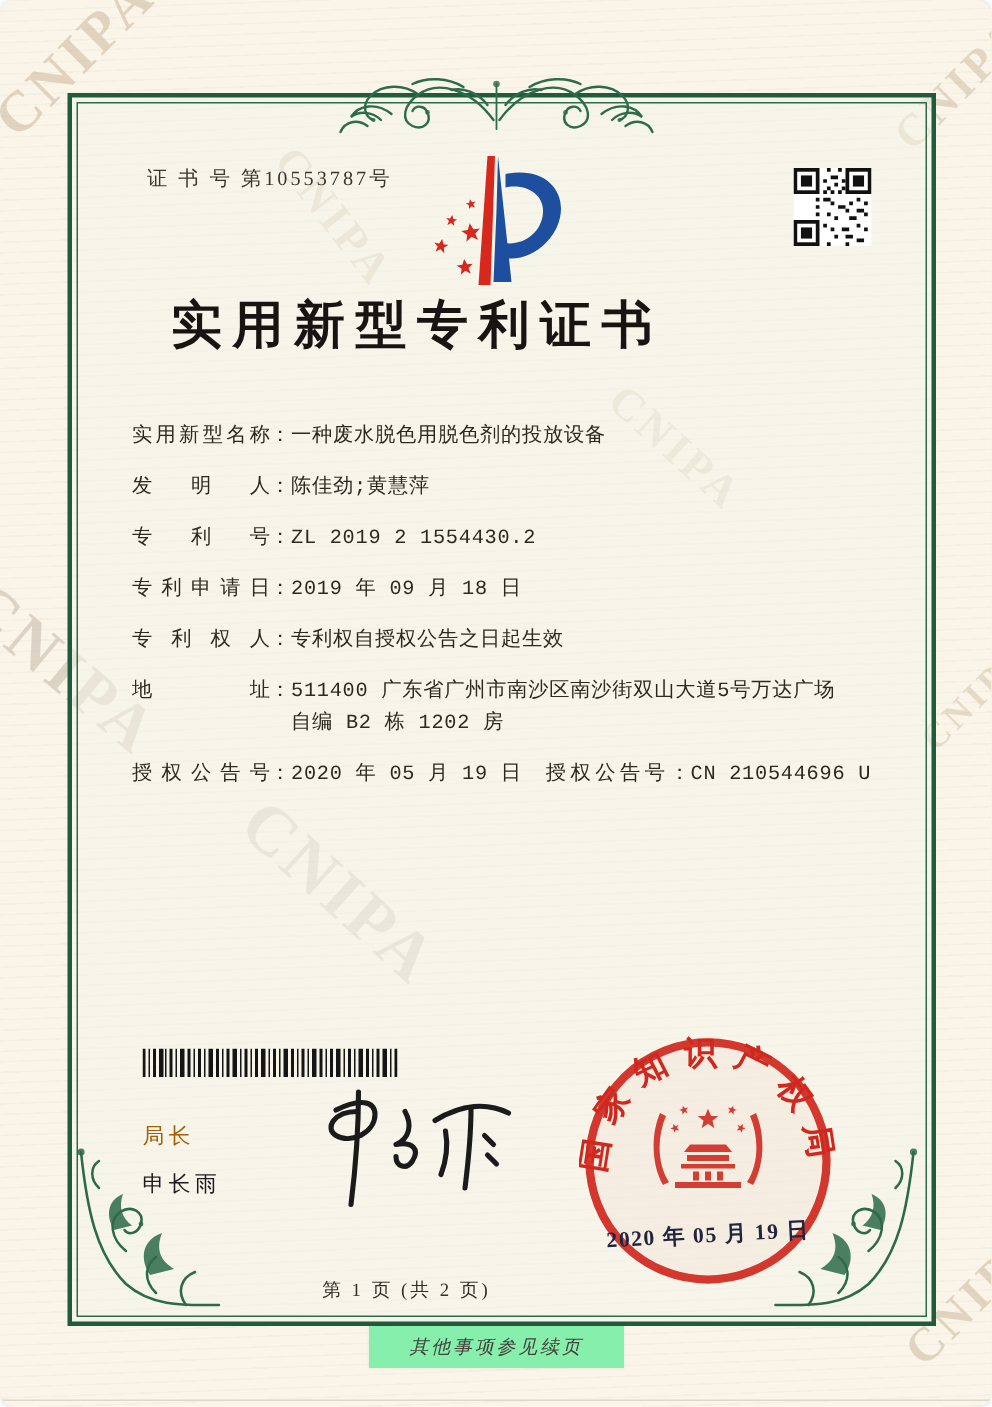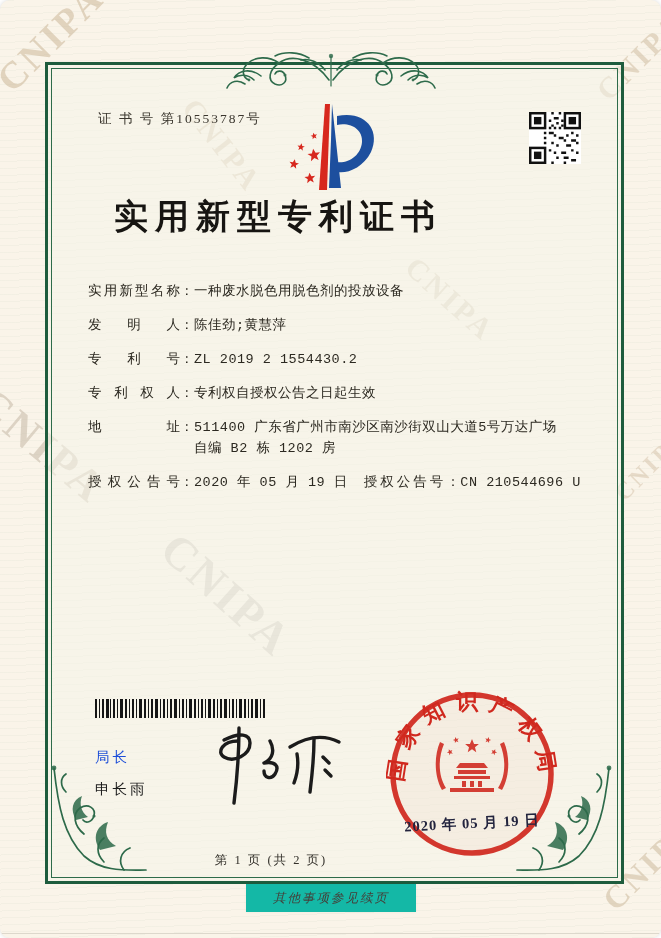--- a/index.html
+++ b/index.html
@@ -44,32 +44,32 @@
   .f-label{display:inline-block;width:92px;text-align:justify;text-align-last:justify;vertical-align:top;}
   .f-colon{display:inline-block;width:14px;vertical-align:top;}
   .f-value{display:inline-block;max-width:380px;white-space:pre-line;vertical-align:top;letter-spacing:.5px;}
   .pair2{margin-left:16px;}
   .pair2 .f-label{width:auto;letter-spacing:3px;}
   .body-text{position:absolute;left:70px;top:534px;width:524px;font-size:14px;
     font-style:italic;line-height:23.5px;text-align:justify;color:#23201a;letter-spacing:.4px;}
   .body-text p{margin:0;text-indent:2em;}
   .barcode{position:absolute;left:95px;top:699px;}
   .sig-title{position:absolute;left:95px;top:748px;font-family:"Liberation Sans","DejaVu Sans",sans-serif;
-    font-size:14.5px;letter-spacing:3px;color:#1d4ed8;}
+    font-size:14.5px;letter-spacing:3px;color:#a16207;}
   .sig-name{position:absolute;left:95px;top:780px;font-family:"Liberation Sans","DejaVu Sans",sans-serif;
     font-size:14.5px;letter-spacing:3px;color:#1c1c1c;}
   .handwriting{position:absolute;left:198px;top:724px;}
   .seal{position:absolute;left:386px;top:688px;width:172px;height:172px;}
   .seal svg{position:absolute;left:0;top:0;}
   .seal-date{position:absolute;left:6px;top:126px;width:160px;text-align:center;
     font-size:14.5px;color:#23243e;letter-spacing:1px;transform:rotate(-3deg);font-weight:bold;}
   .page-ind{position:absolute;left:0;top:852px;width:542px;text-align:center;font-size:12.5px;
     letter-spacing:2px;color:#33302a;}
   .cont-note{position:absolute;left:246px;top:884px;width:170px;height:28px;line-height:28px;
-    background:#14b8a6;text-align:center;font-size:12.5px;font-style:italic;
+    background:#86efac;text-align:center;font-size:12.5px;font-style:italic;
     letter-spacing:2px;color:#44403a;box-shadow:0 0 3px rgba(0,0,0,.05);}
 </style>
 </head>
 <body>
 
 <div class="page">
   <div class="texture"></div>
 
   <div class="wm wm1">CNIPA</div>
   <div class="wm wm2">CNIPA</div>
@@ -188,20 +188,23 @@
 
     <div class="fields">
       <div class="frow">
         <span class="f-label">实用新型名称</span><span class="f-colon">：</span><span class="f-value">一种废水脱色用脱色剂的投放设备</span>
       </div>
       <div class="frow">
         <span class="f-label">发明人</span><span class="f-colon">：</span><span class="f-value">陈佳劲;黄慧萍</span>
       </div>
       <div class="frow">
         <span class="f-label">专利号</span><span class="f-colon">：</span><span class="f-value">ZL 2019 2 1554430.2</span>
+      </div>
+      <div class="frow">
+        <span class="f-label">专利申请日</span><span class="f-colon">：</span><span class="f-value">2019 年 09 月 18 日</span>
       </div>
       <div class="frow">
         <span class="f-label">专利权人</span><span class="f-colon">：</span><span class="f-value">专利权自授权公告之日起生效</span>
       </div>
       <div class="frow">
         <span class="f-label">地址</span><span class="f-colon">：</span><span class="f-value">511400 广东省广州市南沙区南沙街双山大道5号万达广场
 自编 B2 栋 1202 房</span>
       </div>
       <div class="frow">
         <span><span class="f-label">授权公告号</span><span class="f-colon">：</span><span class="f-value">2020 年 05 月 19 日</span></span><span class="pair2"><span class="f-label">授权公告号</span><span class="f-colon">：</span><span class="f-value">CN 210544696 U</span></span>

